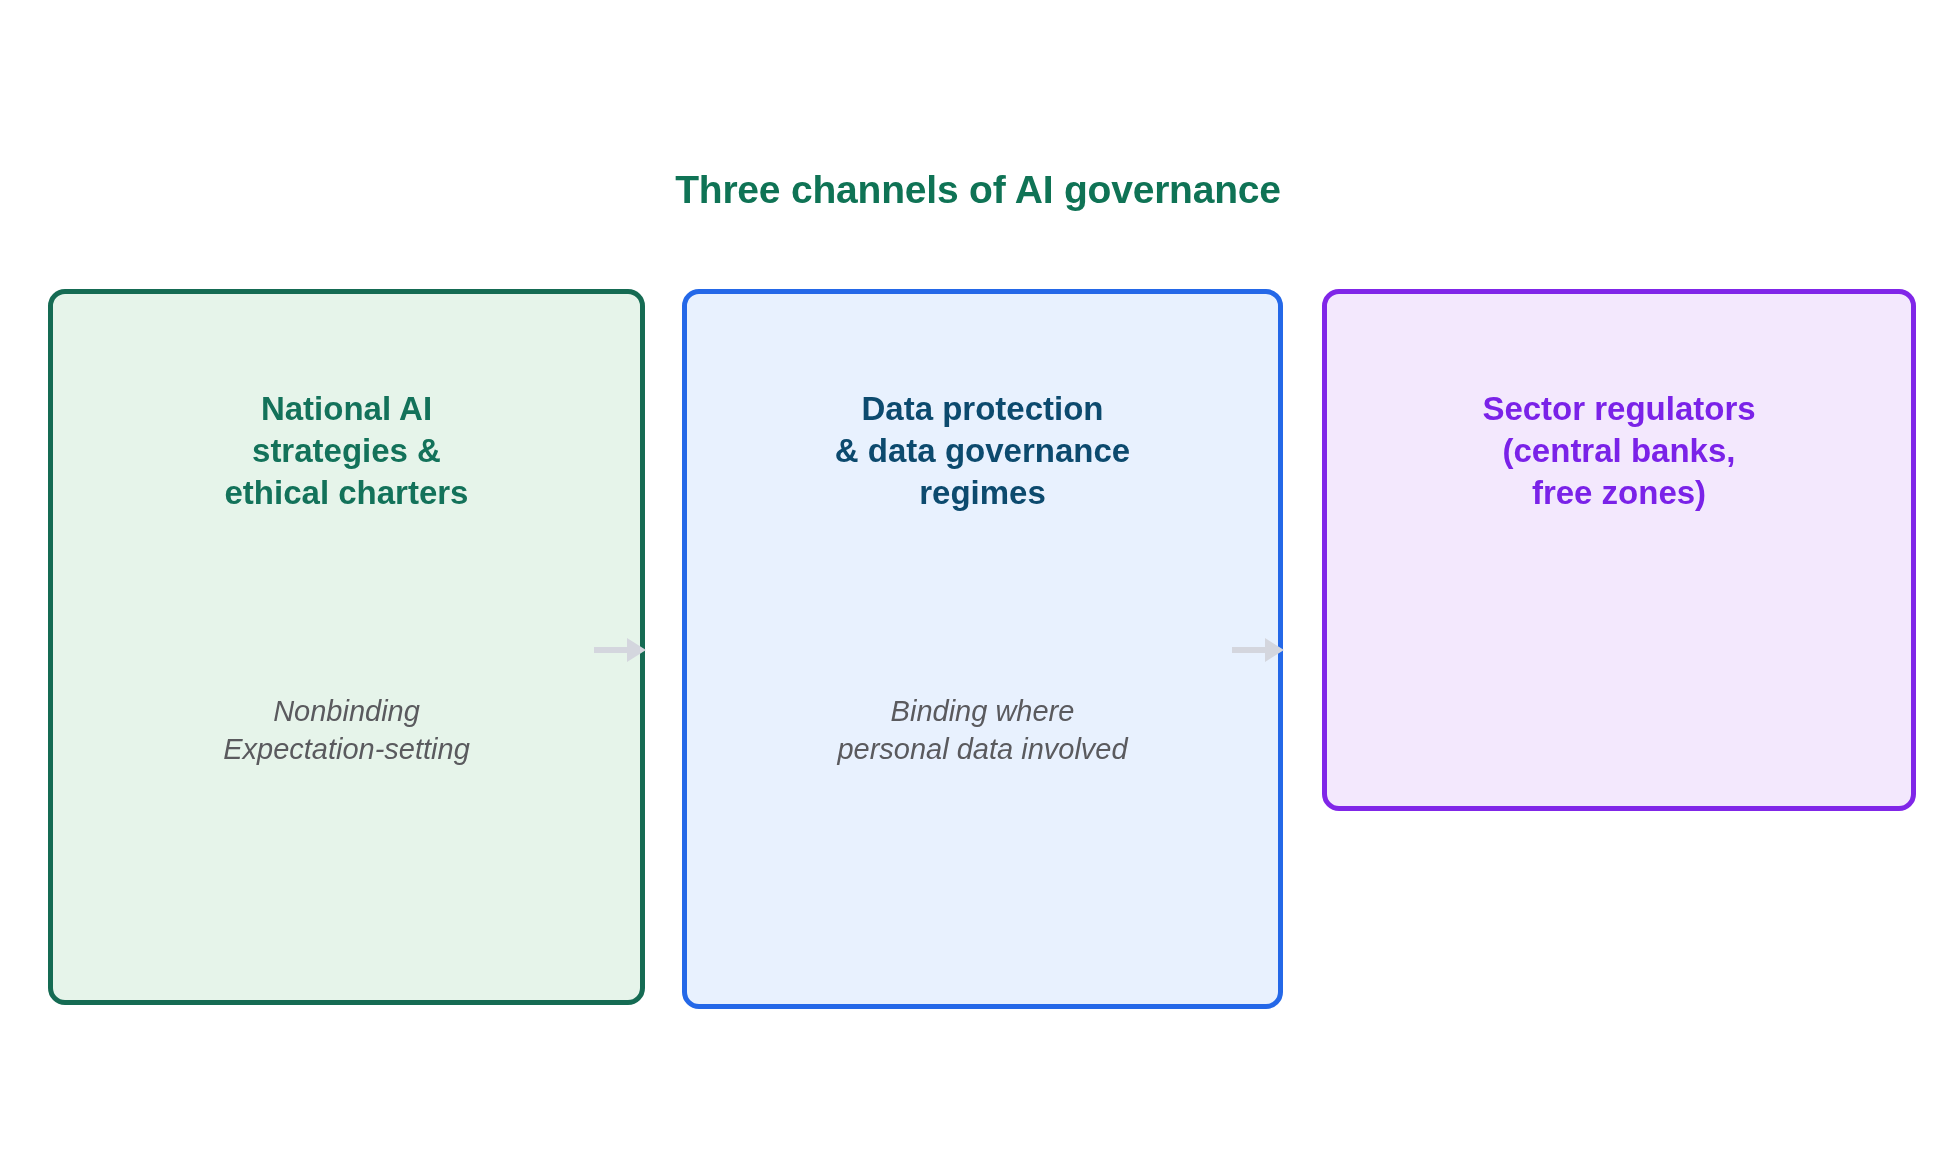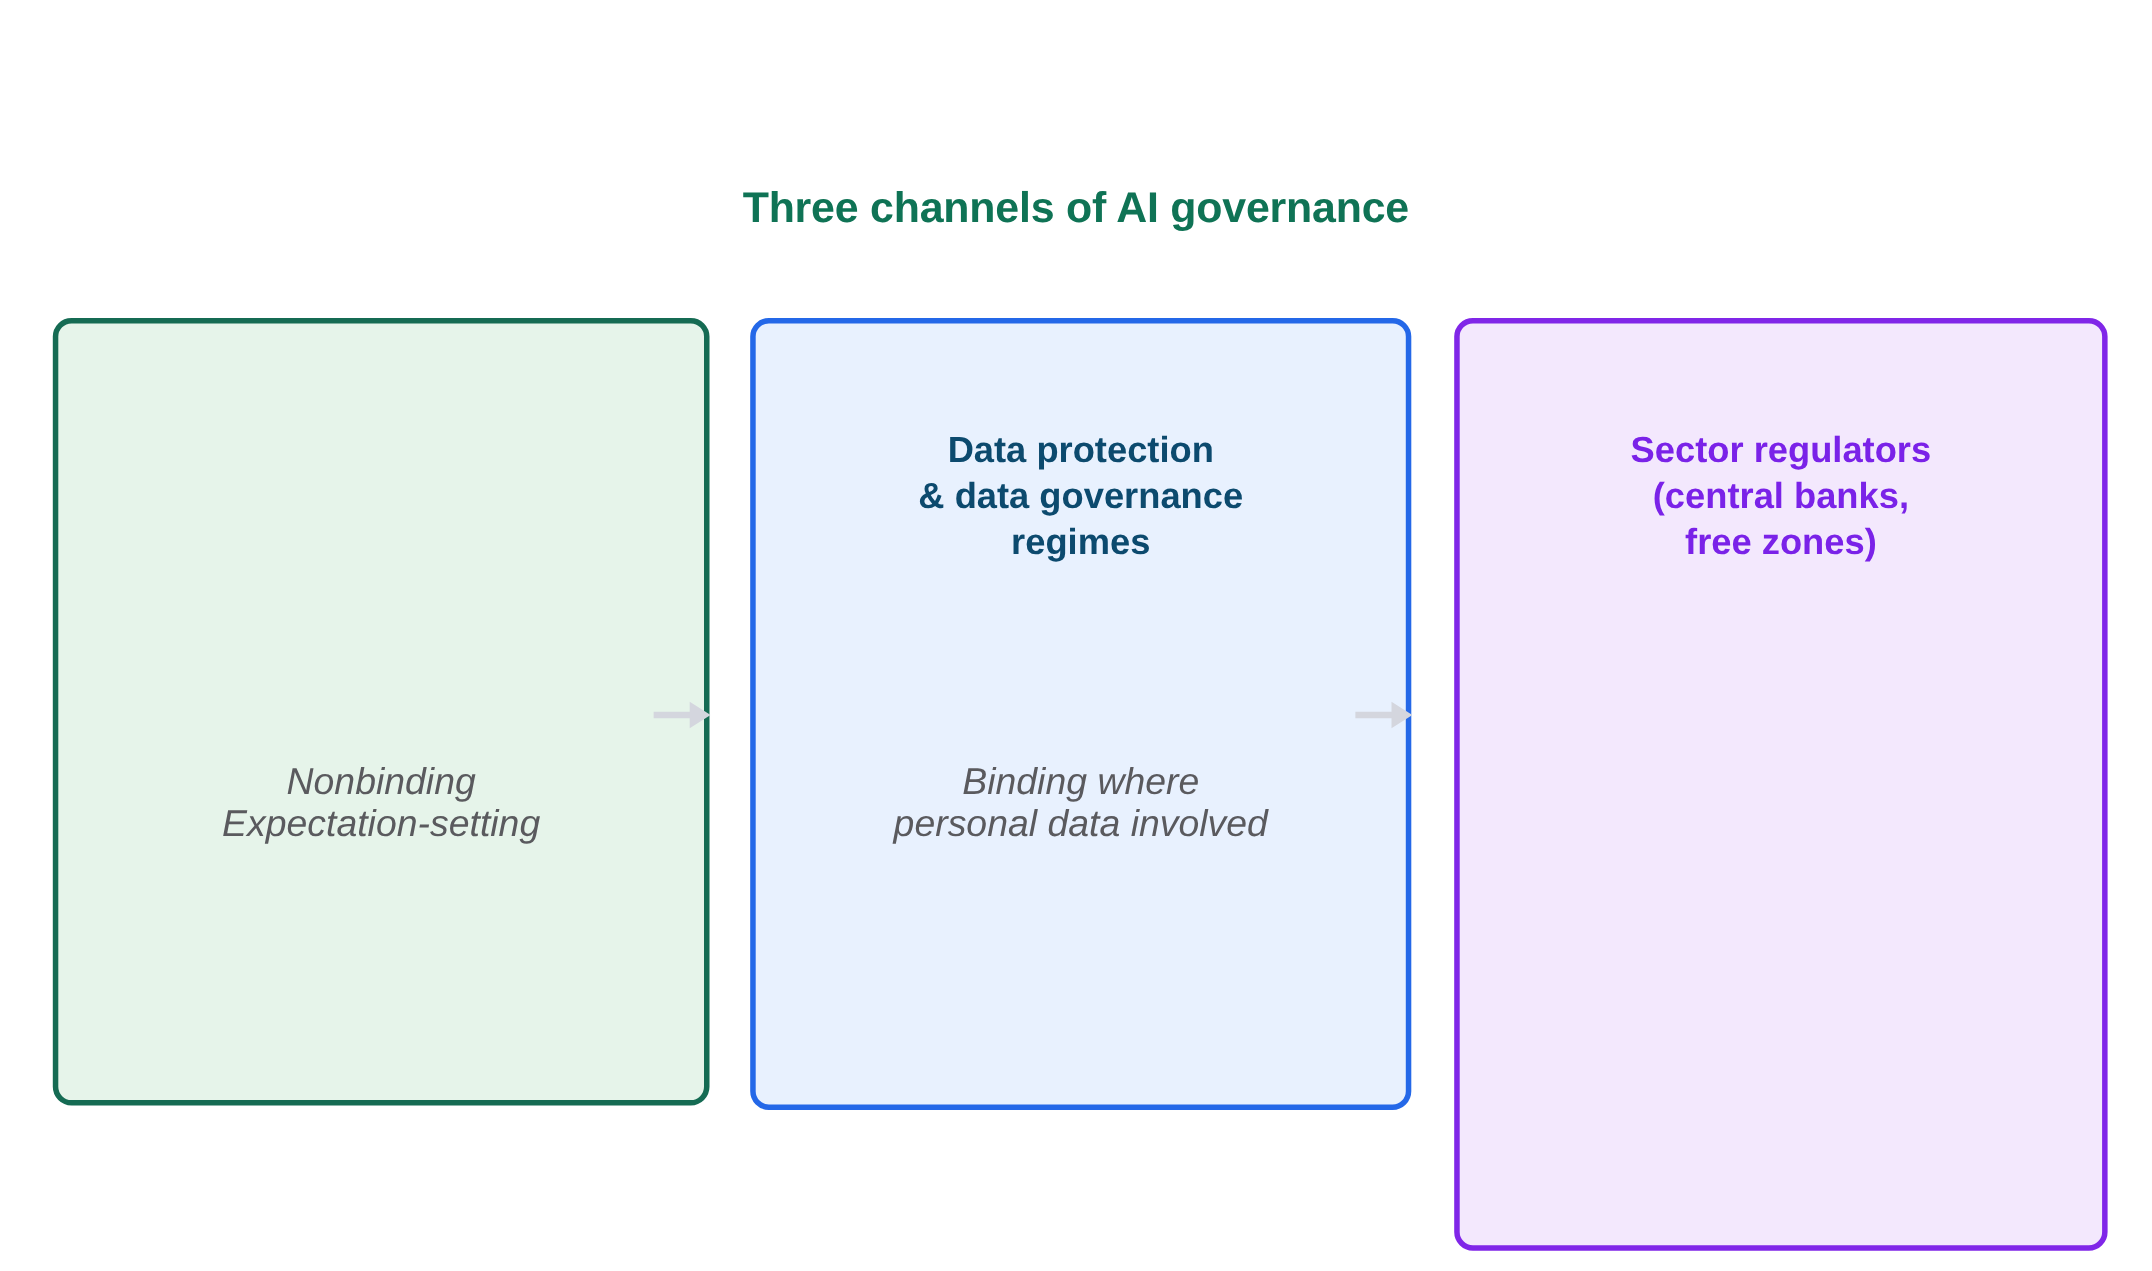--- a/index.html
+++ b/index.html
@@ -55,21 +55,21 @@
   #channel-box-2 {
     left: 682px;
     width: 601px;
     height: 720px;
     border-color: #2468e8;
     background: #e8f1fe;
   }
   #channel-box-3 {
     left: 1322px;
     width: 594px;
-    height: 848px;
+    height: 522px;
     border-color: #8026e8;
     background: #f3e8fd;
   }
 
   
   .box-heading {
     position: absolute;
     left: 0;
     width: 100%;
     text-align: center;
@@ -83,21 +83,21 @@
   #channel-box-2 .box-heading { color: #0c4a6e; }
   #channel-box-3 .box-heading { color: #7a22e8; }
 
   
   .box-note {
     position: absolute;
     left: 0;
     width: 100%;
     text-align: center;
     top: 398px;
-    font-size: 34px;
+    font-size: 29px;
     font-style: italic;
     line-height: 38px;
     color: #5a5a5e;
     white-space: pre-line;
   }
 
   
   .connector-arrow {
     position: absolute;
     top: 635px;
@@ -109,20 +109,23 @@
   .connector-arrow svg { display: block; }
 </style>
 </head>
 <body>
 
 <div id="diagram-canvas">
 
   <div id="diagram-title">Three channels of AI governance</div>
 
   <div class="channel-box" id="channel-box-1">
+    <div class="box-heading">National AI
+strategies &amp;
+ethical charters</div>
     <div class="box-note">Nonbinding
 Expectation-setting</div>
   </div>
 
   <div class="channel-box" id="channel-box-2">
     <div class="box-heading">Data protection
 &amp; data governance
 regimes</div>
     <div class="box-note">Binding where
 personal data involved</div>

